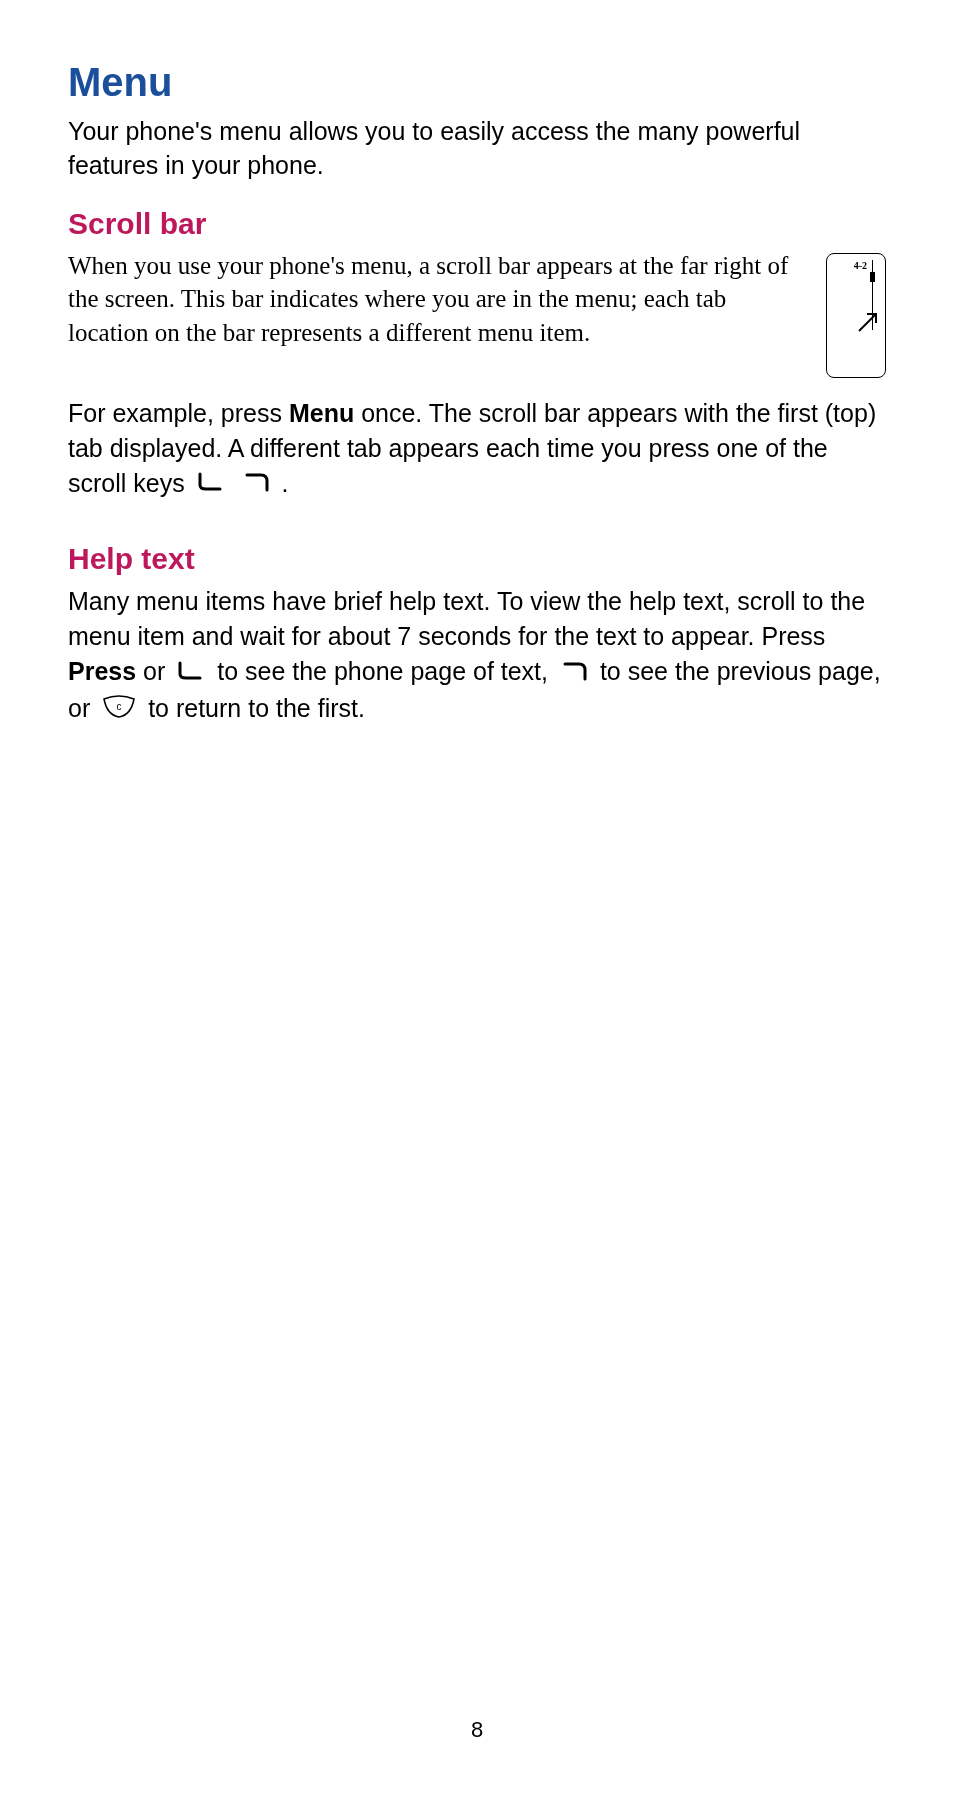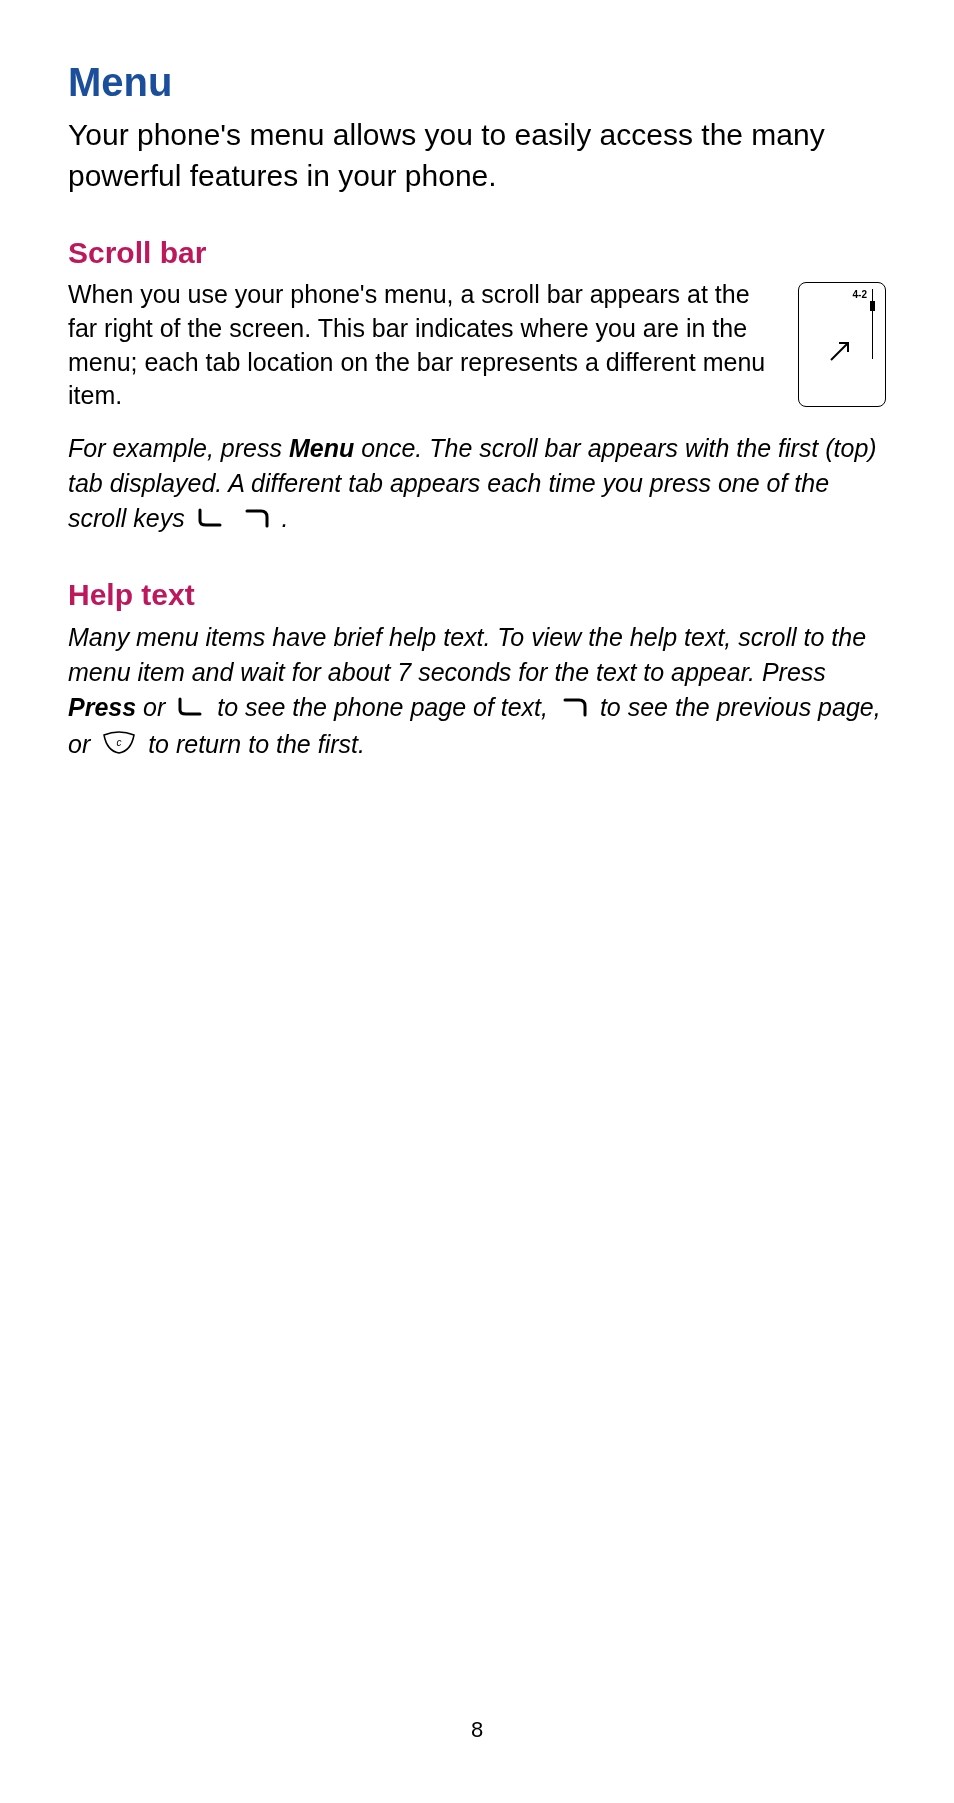--- a/index.html
+++ b/index.html
@@ -12,44 +12,45 @@
     position: relative;
     padding: 60px 68px 0 68px;
   }
   h1.main-title {
     color: #1b4f9c;
     font-size: 40px;
     font-weight: bold;
     margin-bottom: 10px;
   }
   p.intro {
-    font-size: 30px;
+    font-size: 25px;
     line-height: 1.35;
-    margin-bottom: 40px;
+    margin-bottom: 24px;
     color: #000;
   }
   h2.sub-title {
     color: #be185d;
     font-size: 30px;
     font-weight: bold;
     margin-bottom: 8px;
   }
   .scrollbar-row {
     display: flex;
     align-items: flex-start;
     gap: 24px;
     margin-bottom: 18px;
+    font-family: Liberation Serif, serif;
   }
   .scrollbar-text {
     flex: 1;
     font-size: 25px;
     line-height: 1.35;
   }
   .phone-screen {
-    width: 88px;
+    width: 60px;
     height: 125px;
     border: 1.5px solid #000;
     border-radius: 8px;
     position: relative;
     flex-shrink: 0;
     margin-top: 4px;
     text-align: center;
   }
   .phone-screen .label42 {
     position: absolute;
@@ -82,21 +83,20 @@
   .phone-screen .sbar .tab.t1 { top: 12px; }
   .phone-screen .arrow {
     position: absolute;
     top: 55px;
     left: 28px;
   }
   p.para {
     font-size: 25px;
     line-height: 1.4;
     margin-bottom: 40px;
-    font-style: italic;
   }
   .bold { font-weight: bold; }
   .inline-icon {
     display: inline-block;
     vertical-align: middle;
     margin: 0 4px;
   }
   .page-number {
     position: absolute;
     bottom: 60px;

